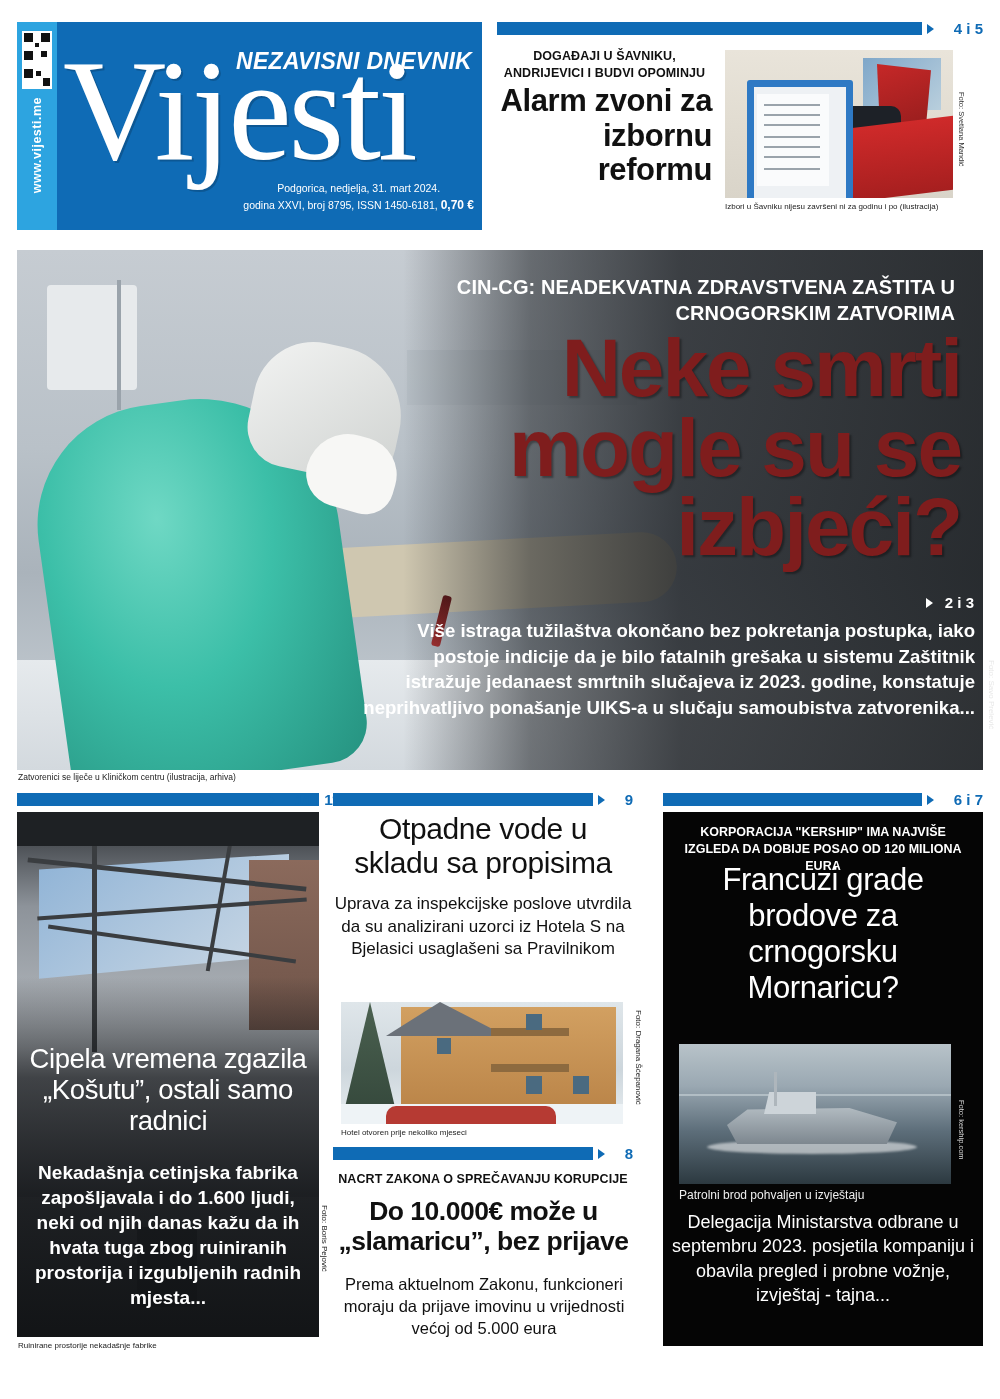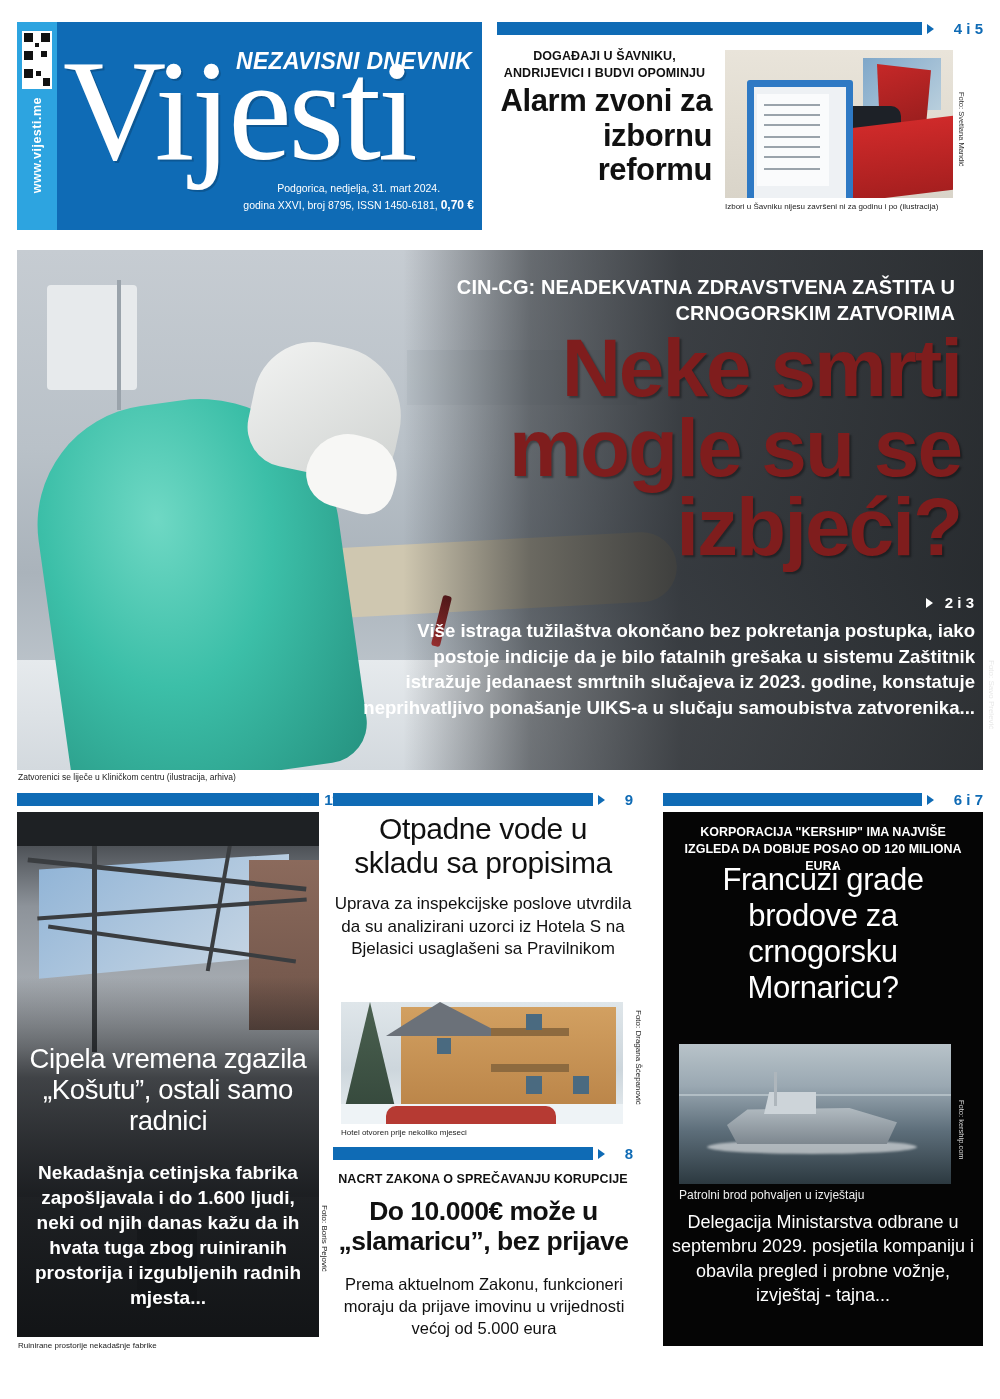--- a/index.html
+++ b/index.html
@@ -348,16 +348,16 @@
       <div class="scene seasc">
         <div class="horiz"></div>
         <div class="wake"></div>
         <div class="ship"></div>
         <div class="bridge"></div>
         <div class="mast"></div>
       </div>
     </div>
     <div class="rc-credit">Foto: kership.com</div>
     <div class="rc-cap">Patrolni brod pohvaljen u izvještaju</div>
-    <div class="rc-sub">Delegacija Ministarstva odbrane u septembru 2029. posjetila kompaniju i obavila pregled i probne vožnje, izvještaj - tajna...</div>
+    <div class="rc-sub">Delegacija Ministarstva odbrane u septembru 2023. posjetila kompaniju i obavila pregled i probne vožnje, izvještaj - tajna...</div>
   </div>
 
 </div>
 
 </body></html>

